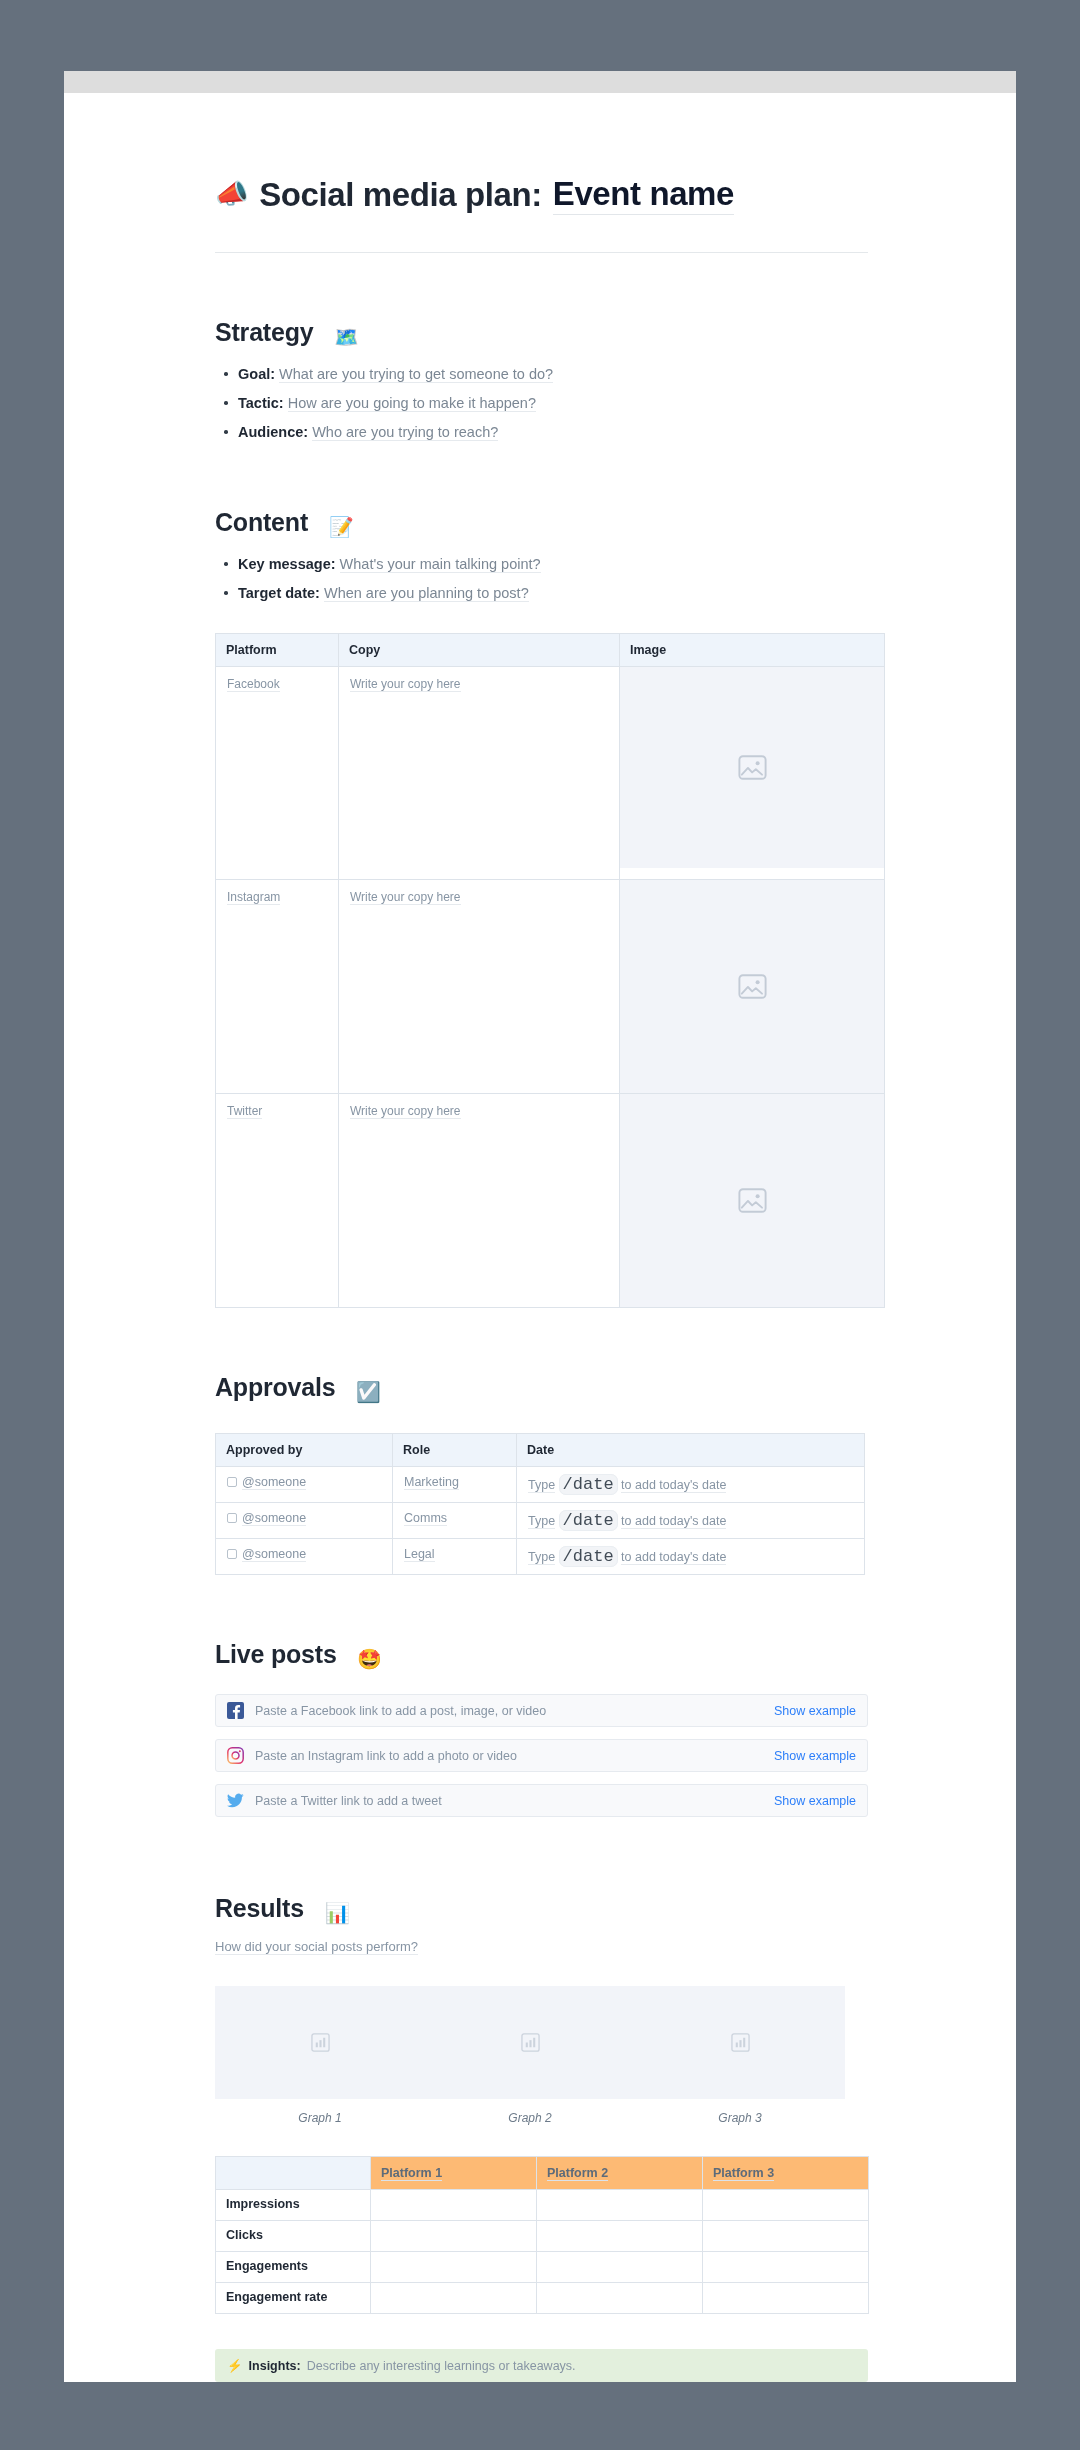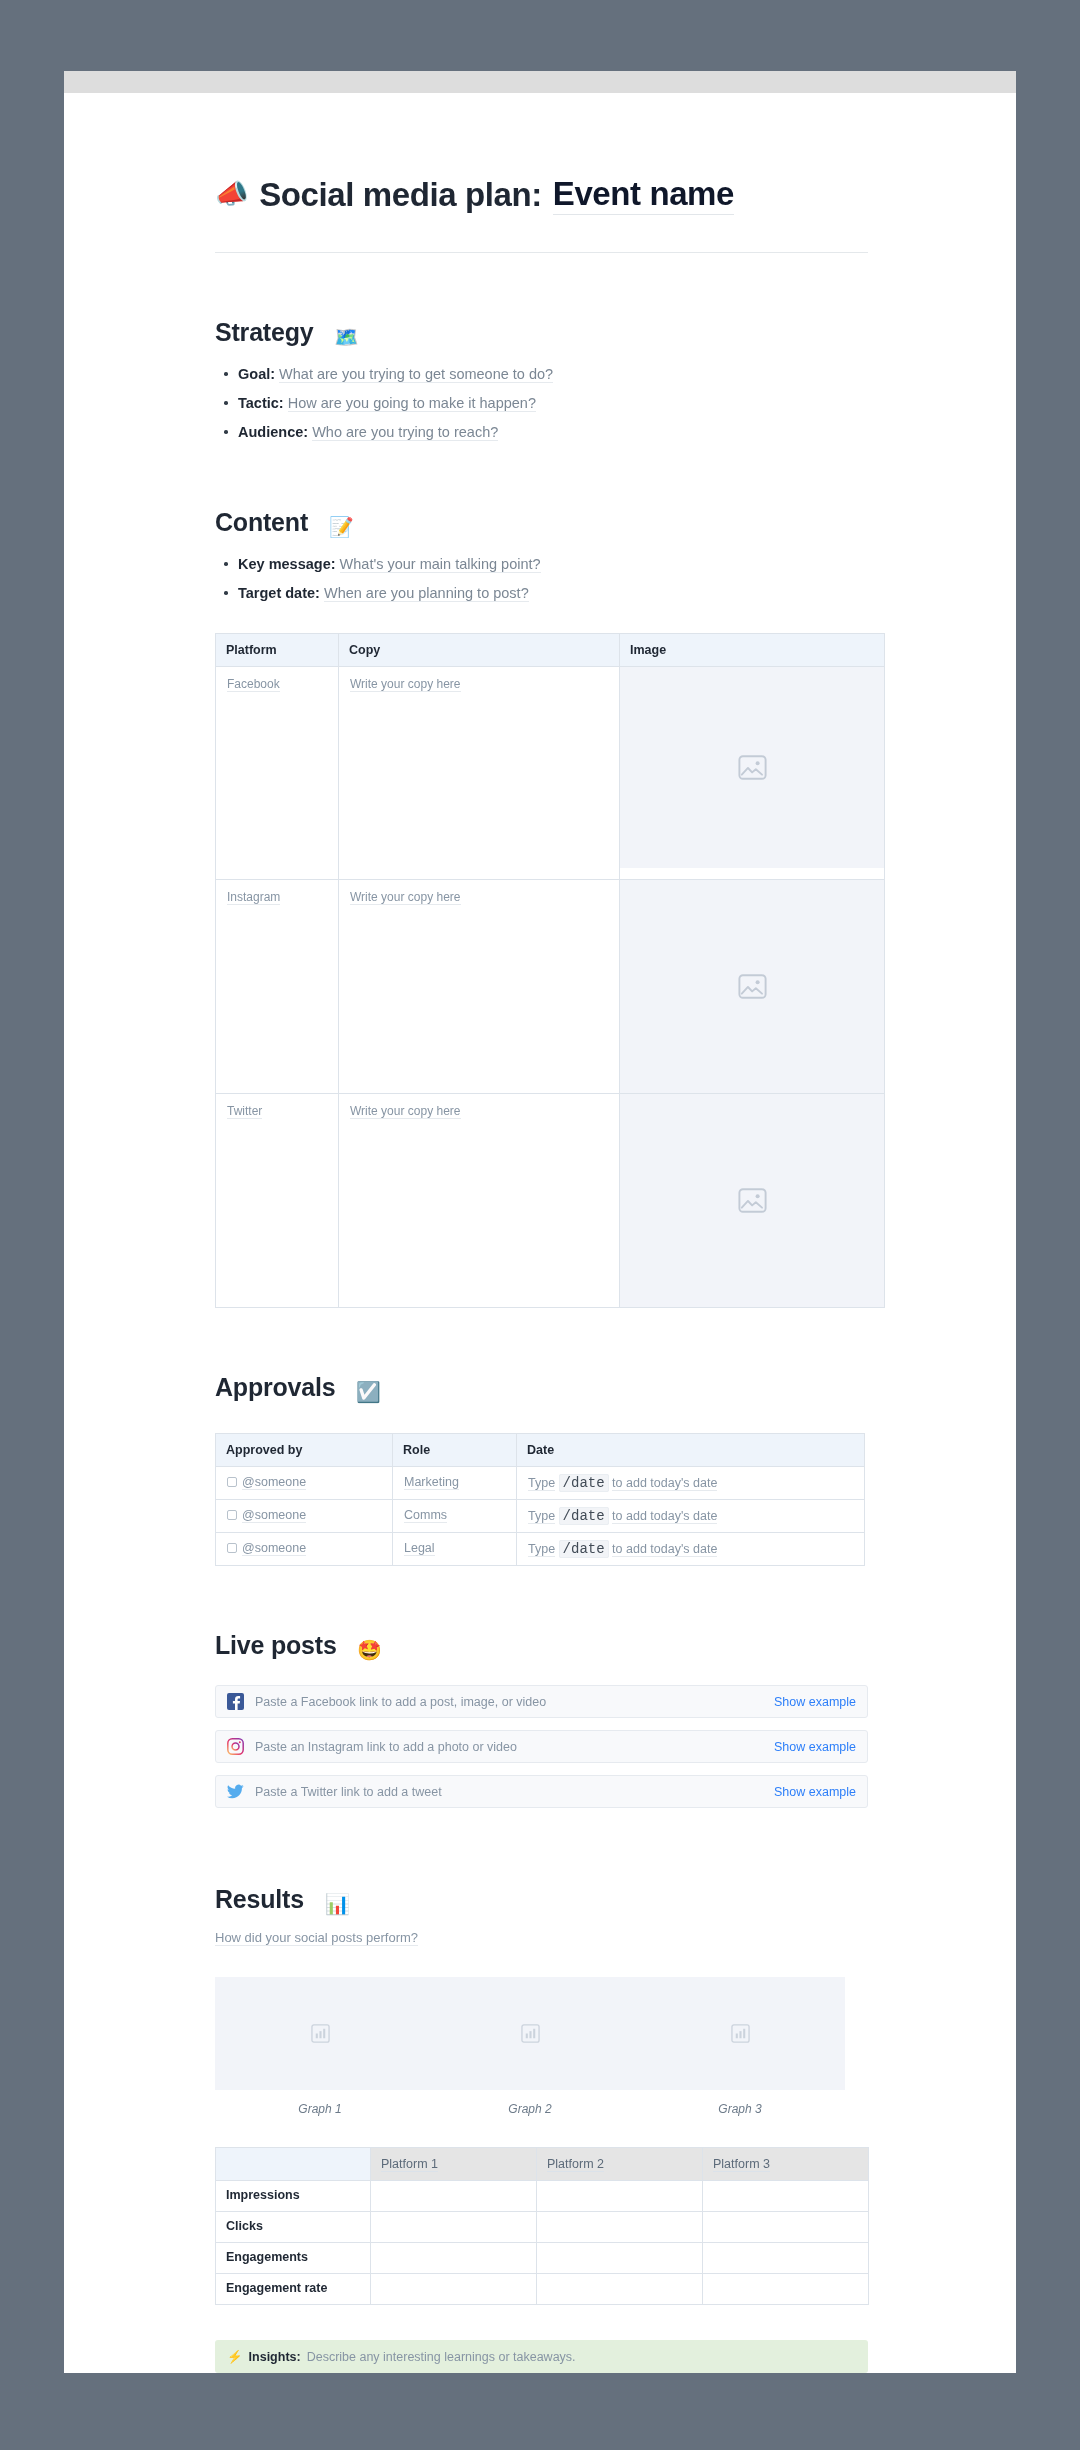--- a/index.html
+++ b/index.html
@@ -170,23 +170,23 @@
     border: 1px solid #b8c2cc;
     border-radius: 2px;
     vertical-align: -1px;
     margin-right: 5px;
     background: #fff;
   }
   code.slash {
     font-family: "Liberation Mono", monospace;
     background: #f2f4f7;
     border: 1px solid #eaeef2;
-    border-radius: 2px;
+    border-radius: 7px;
     padding: 0 3px;
-    font-size: 14px;
+    font-size: 17px;
     color: #414b56;
   }
 
   
   .live-list { margin-top: 25px; width: 653px; }
   .live-row {
     display: flex;
     align-items: center;
     background: #f8f9fb;
     border: 1px solid #e6eaef;
@@ -240,22 +240,22 @@
     color: #6c7a89;
   }
   .chart-icon { width: 19px; height: 19px; }
 
   
   .results-table { width: 653px; margin-top: 31px; }
   .results-table col.r1 { width: 155px; }
   .results-table col.rx { width: 166px; }
   .results-table thead th.blank { background: #eef4fb; }
   .results-table thead th.plat {
-    background: #e5e5e5;
-    font-weight: normal;
+    background: #fdba74;
+    font-weight: bold;
     color: #5d6b7a;
     margin-top: 42px;
   }
   .results-table thead th.plat span { border-bottom: 1px solid #dbe2ea; }
   .results-table td {
     height: 31px;
     padding: 7px 10px;
     font-size: 12.5px;
     vertical-align: middle;
   }

